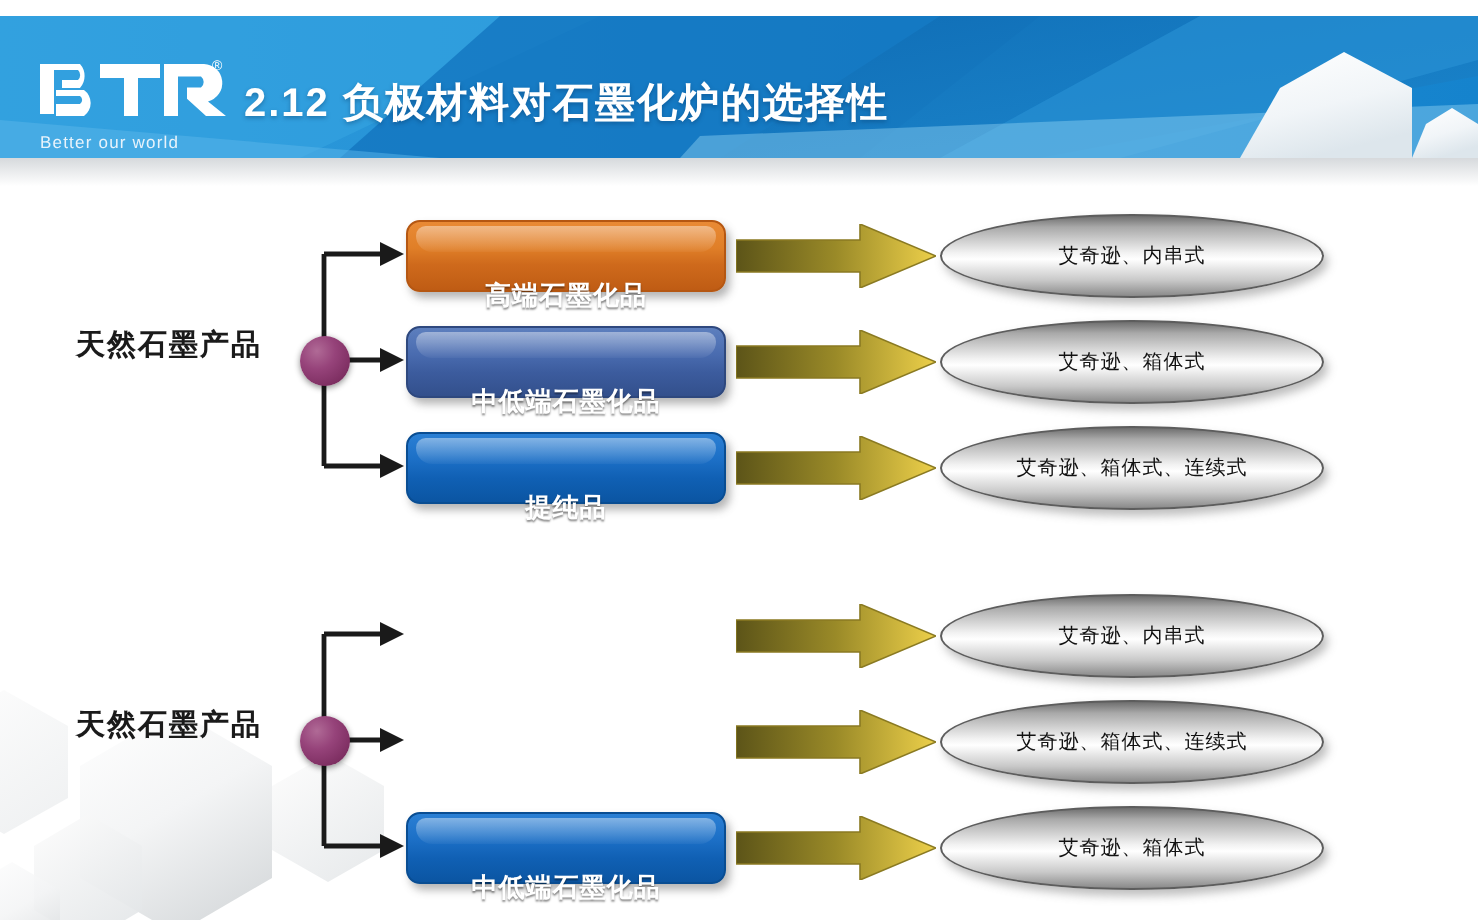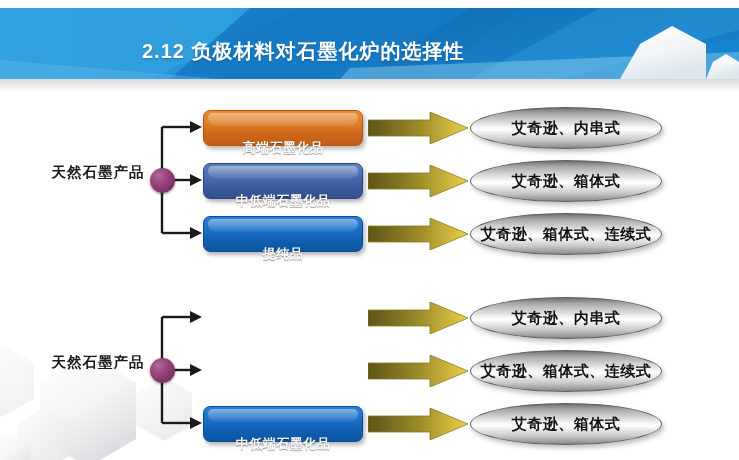--- a/index.html
+++ b/index.html
@@ -74,21 +74,20 @@
   .slide-title {
     position: absolute;
     left: 122px;
     top: 30px;
     color: #ffffff;
     font-size: 20px;
     font-weight: bold;
     letter-spacing: 1px;
     white-space: nowrap;
     text-shadow: 0 1px 2px rgba(0,40,80,0.35);
-    margin-left: 20px;
   }
 
   
   .bg-hex {
     position: absolute;
     left: 0;
     top: 93px;
     width: 739px;
     height: 367px;
     pointer-events: none;
@@ -97,21 +96,21 @@
   
   .group { position: absolute; left: 0; width: 739px; }
   #group-0 { top: 100px; height: 160px; }
   #group-1 { top: 290px; height: 160px; }
 
   .group-label {
     position: absolute;
     left: 38px;
     width: 120px;
     top: 63px;
-    text-align: center;
+    text-align: left;
     font-size: 14.5px;
     font-weight: bold;
     color: #1a1a1a;
     letter-spacing: 1px;
     white-space: nowrap;
   }
 
   .connector { position: absolute; left: 150px; top: 0; }
 
   .node-dot {
@@ -190,22 +189,22 @@
     border-radius: 50%;
     border: 1px solid #5d5d5d;
     background: linear-gradient(to bottom, #6e6e6e 0%, #a9a9a9 14%, #f2f2f2 46%, #ffffff 54%, #c9c9c9 80%, #8a8a8a 100%);
     box-shadow: 2px 3px 5px rgba(110,110,110,0.45);
     display: flex;
     align-items: center;
     justify-content: center;
   }
   .pill-text {
     color: #111111;
-    font-size: 15px;
-    font-weight: bold;
+    font-size: 10px;
+    font-weight: normal;
     letter-spacing: 0.5px;
     white-space: nowrap;
   }
   .pill-0 { top: 7px; }
   .pill-1 { top: 60px; }
   .pill-2 { top: 113px; }
 </style>
 </head>
 <body>
 
@@ -232,20 +231,32 @@
       <polygon points="0,0 300,0 150,71 0,71" fill="#37a5e2" opacity="0.55"></polygon>
       <polygon points="250,0 520,0 430,71 170,71" fill="#1173bd" opacity="0.75"></polygon>
       <polygon points="470,0 739,0 739,30 520,71 360,71" fill="url(#bg2)" opacity="0.85"></polygon>
       <polygon points="600,0 739,0 739,22 560,71 470,71" fill="#2a93d6" opacity="0.6"></polygon>
       <polygon points="0,52 220,71 0,71" fill="#5ab6e9" opacity="0.5"></polygon>
       <polygon points="350,60 739,44 739,71 340,71" fill="#8fd0f2" opacity="0.45"></polygon>
       <polygon points="620,71 640,36 672,18 706,36 706,71" fill="url(#hexg)"></polygon>
       <polygon points="706,71 713,54 726,46 739,54 739,71" fill="url(#hexg)"></polygon>
     </svg>
 
+    <div class="logo-wrap">
+      <svg class="logo-mark" width="104" height="30" viewBox="0 0 104 30">
+        <g fill="#ffffff">
+          <path d="M2 2 h20 a9 9 0 0 1 0 12 h-9 v-4 h8 a3.4 3.4 0 0 0 0 -5 h-12 v22 h-7 z"></path>
+          <path d="M10 15 h14 a8 8 0 0 1 0 13 h-14 v-6 h12 a2.4 2.4 0 0 0 0 -4 h-12 z"></path>
+          <path d="M32 2 h30 v7 h-11 v19 h-7 v-19 h-12 z"></path>
+          <path d="M64 2 h20 a9.5 9.5 0 0 1 2 18.7 l9 7.3 h-10 l-9.5 -8.6 v-5.6 h7 a3.6 3.6 0 0 0 0 -5.6 h-11.5 v19.8 h-7 z"></path>
+        </g>
+      </svg>
+      <div class="logo-reg">®</div>
+      <div class="logo-tag">Better our world</div>
+    </div>
 
     <div class="slide-title">2.12 负极材料对石墨化炉的选择性</div>
   </div>
   <div class="banner-shadow"></div>
 
   <svg class="bg-hex" width="739" height="367" viewBox="0 0 739 367">
     <defs>
       <linearGradient id="wm" x1="0" y1="0" x2="0.5" y2="1">
         <stop offset="0" stop-color="#ffffff"></stop>
         <stop offset="0.55" stop-color="#f3f4f5"></stop>

